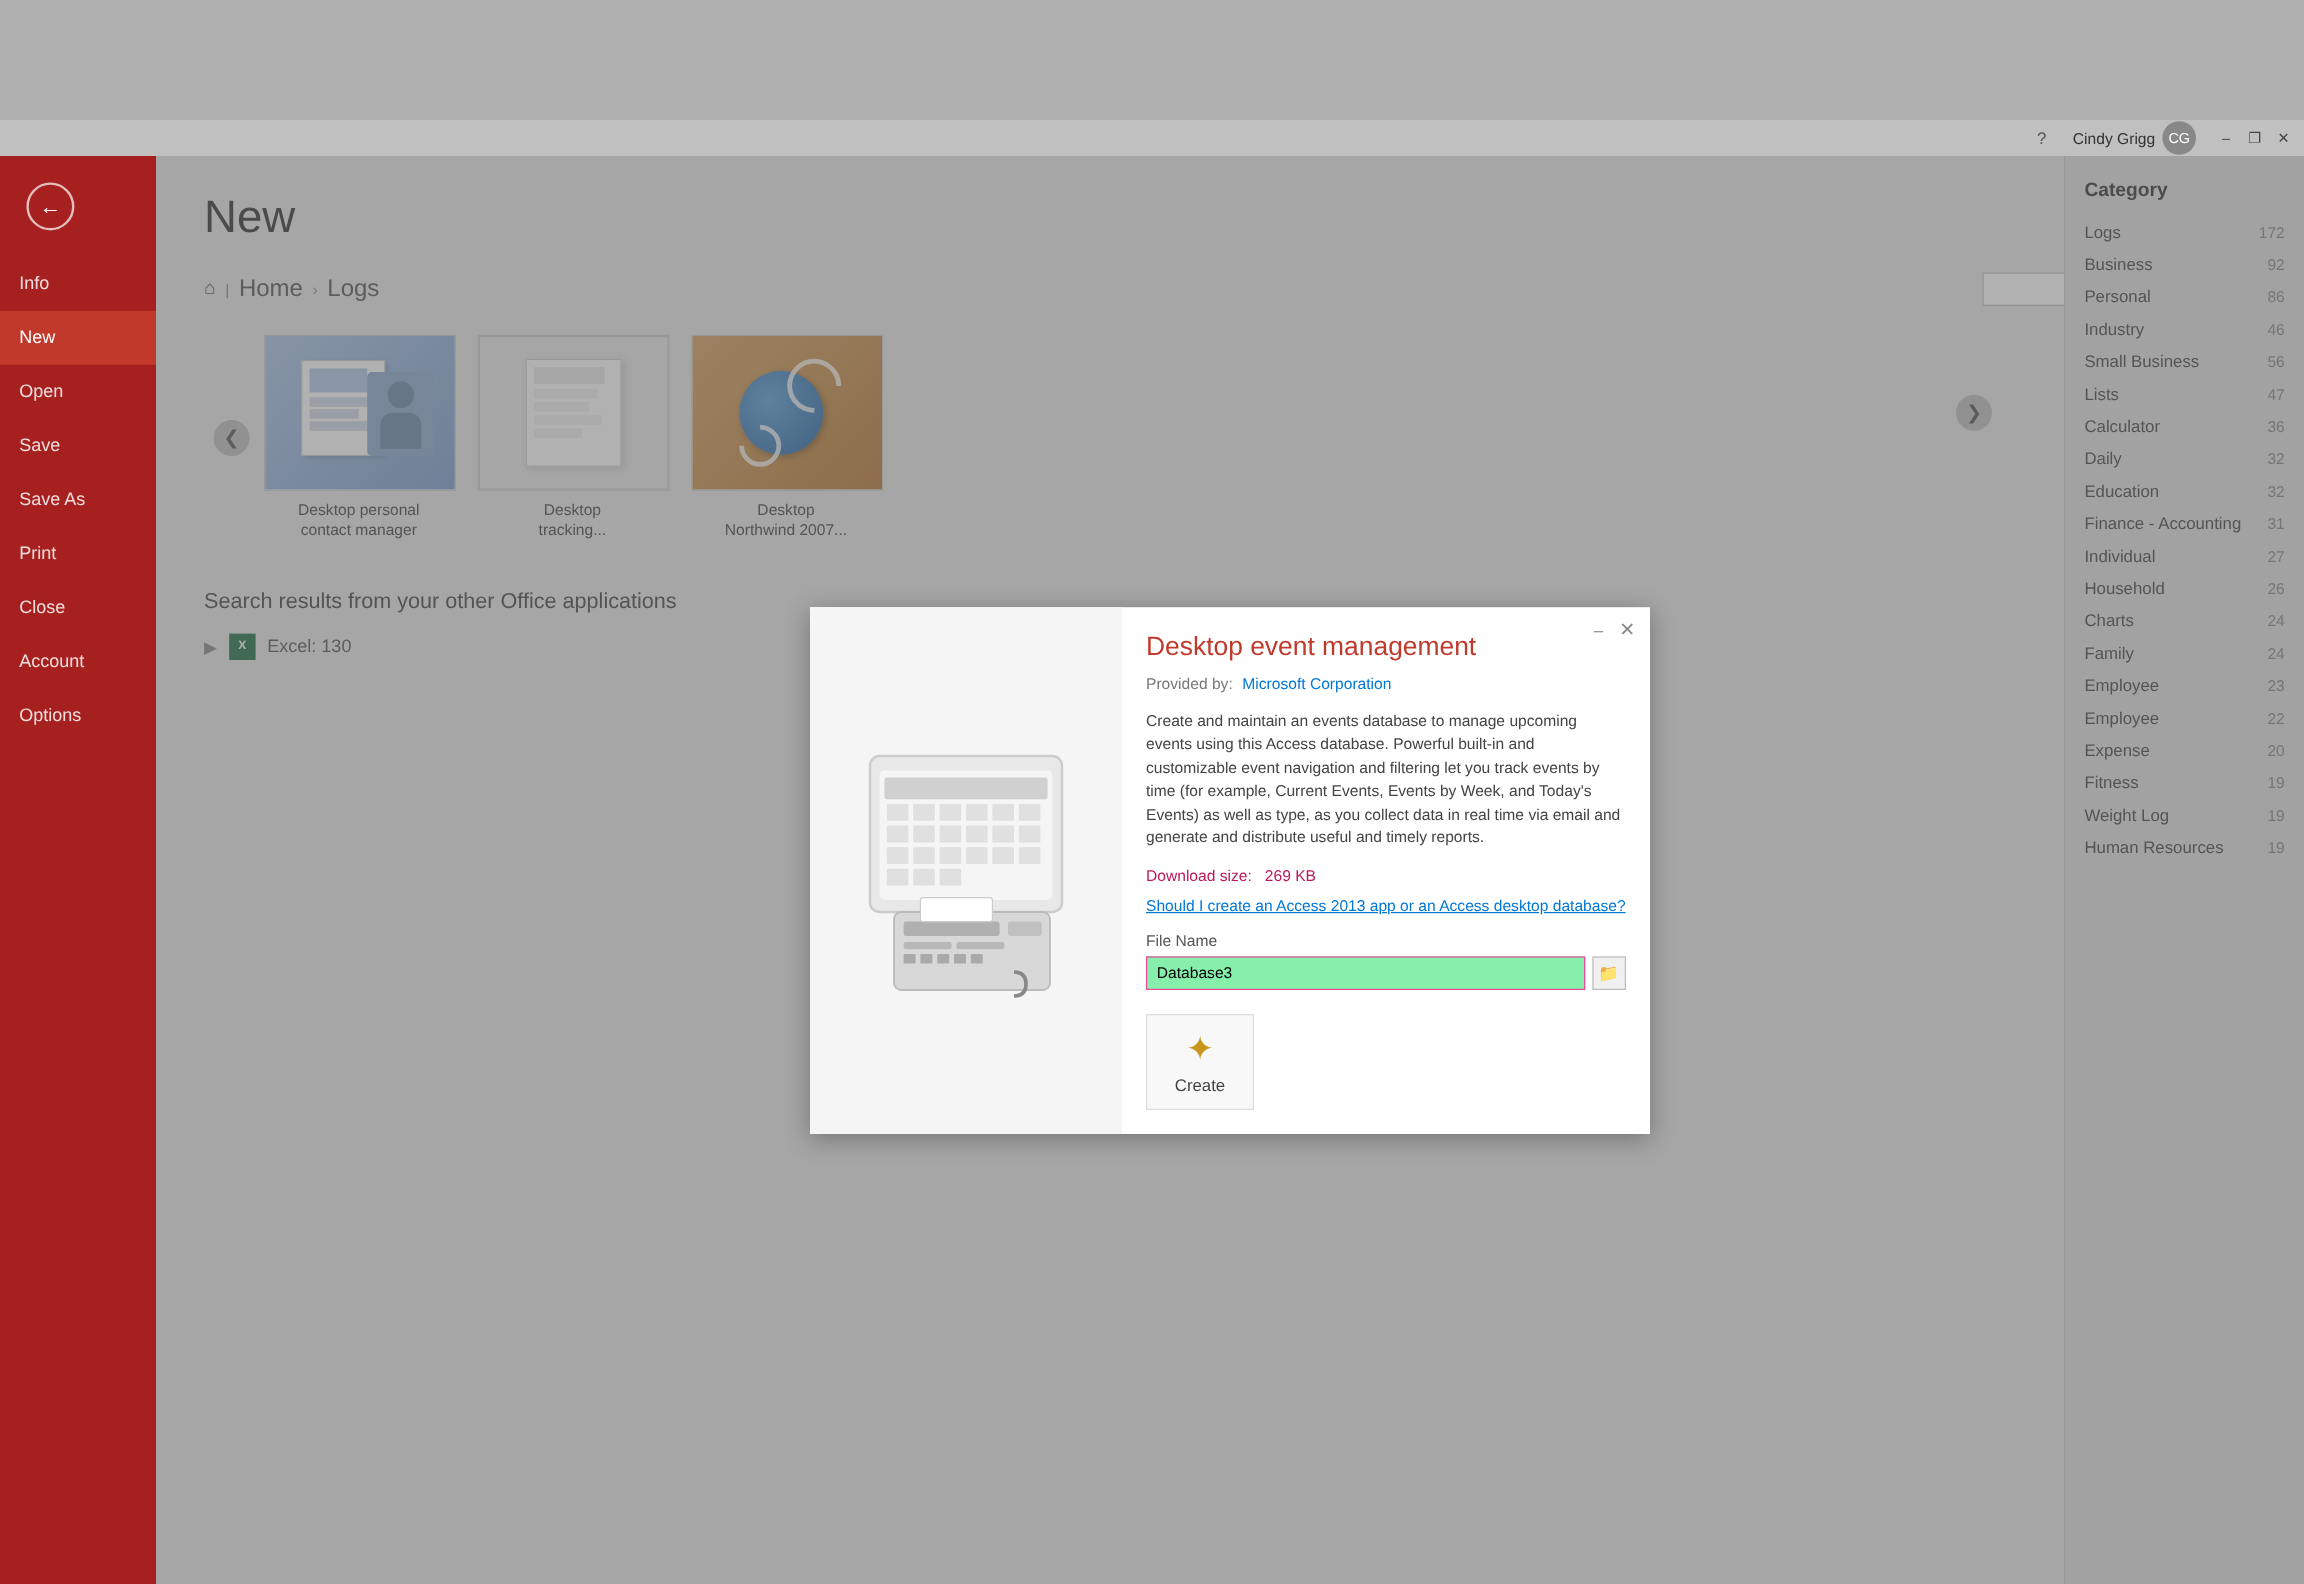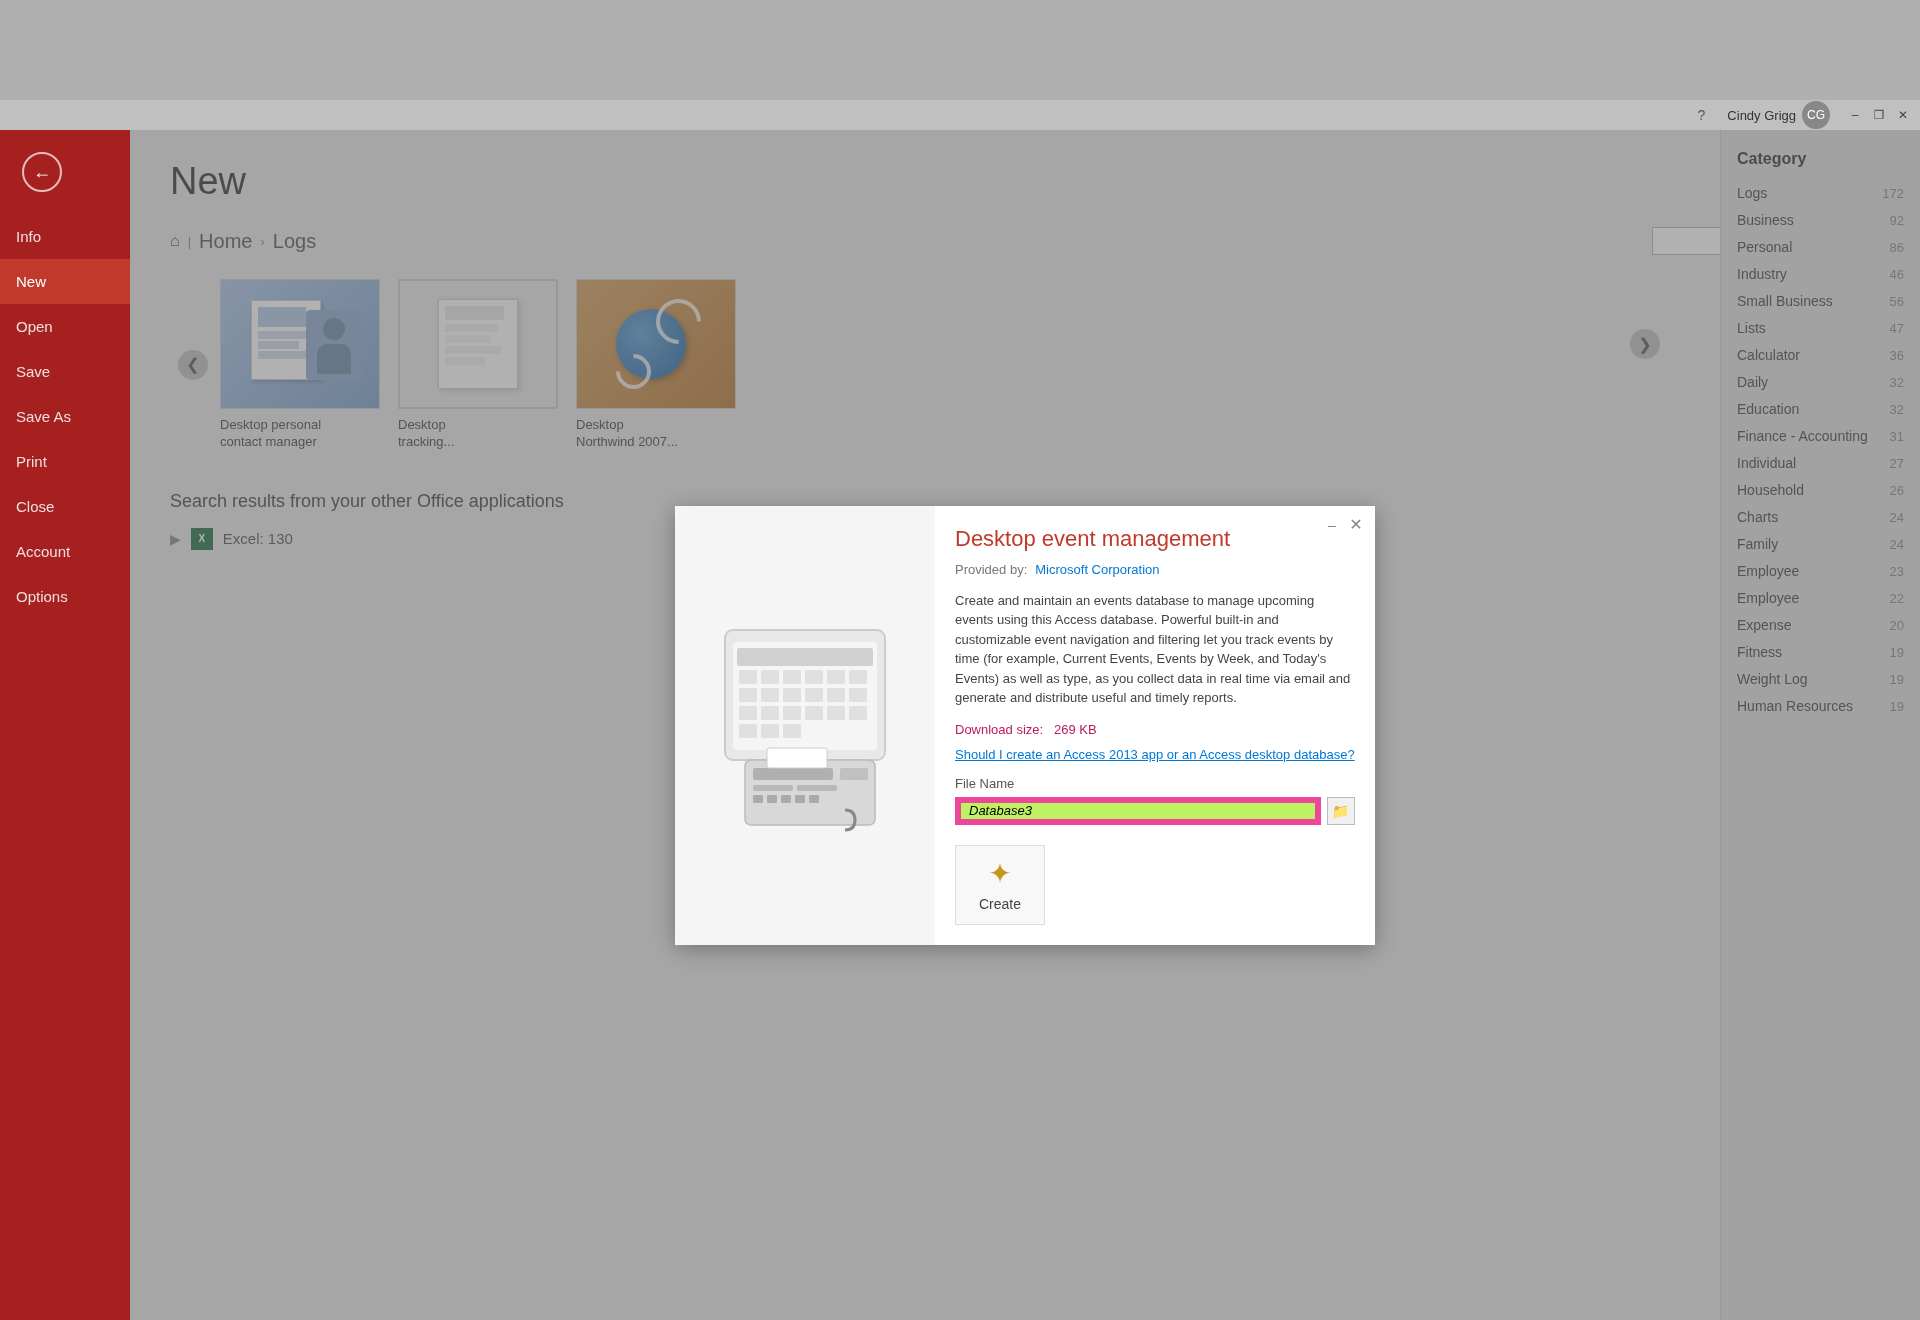--- a/index.html
+++ b/index.html
@@ -206,20 +206,21 @@
     .templates-grid {
       display: flex;
       gap: 20px;
       flex-wrap: wrap;
       margin-bottom: 40px;
     }
 
     .template-card {
       width: 158px;
       cursor: pointer;
+      text-align: center;
     }
 
     .template-thumb {
       width: 160px;
       height: 130px;
       background: #f0f0f0;
       border: 1px solid #ccc;
       display: flex;
       align-items: center;
       justify-content: center;
@@ -423,25 +424,24 @@
     .modal-filename-row {
       display: flex;
       align-items: center;
       gap: 6px;
       margin-bottom: 20px;
     }
 
     .modal-filename-input {
       flex: 1;
       height: 28px;
-      border: 6px solid #ec4899;
+      border: 1px solid #ec4899;
       padding: 0 8px;
       font-size: 13px;
-      background: #bef264;
-      font-style: italic;
+      background: #86efac;
     }
 
     .modal-folder-btn {
       width: 28px;
       height: 28px;
       background: #f0f0f0;
       border: 1px solid #bbb;
       display: flex;
       align-items: center;
       justify-content: center;

